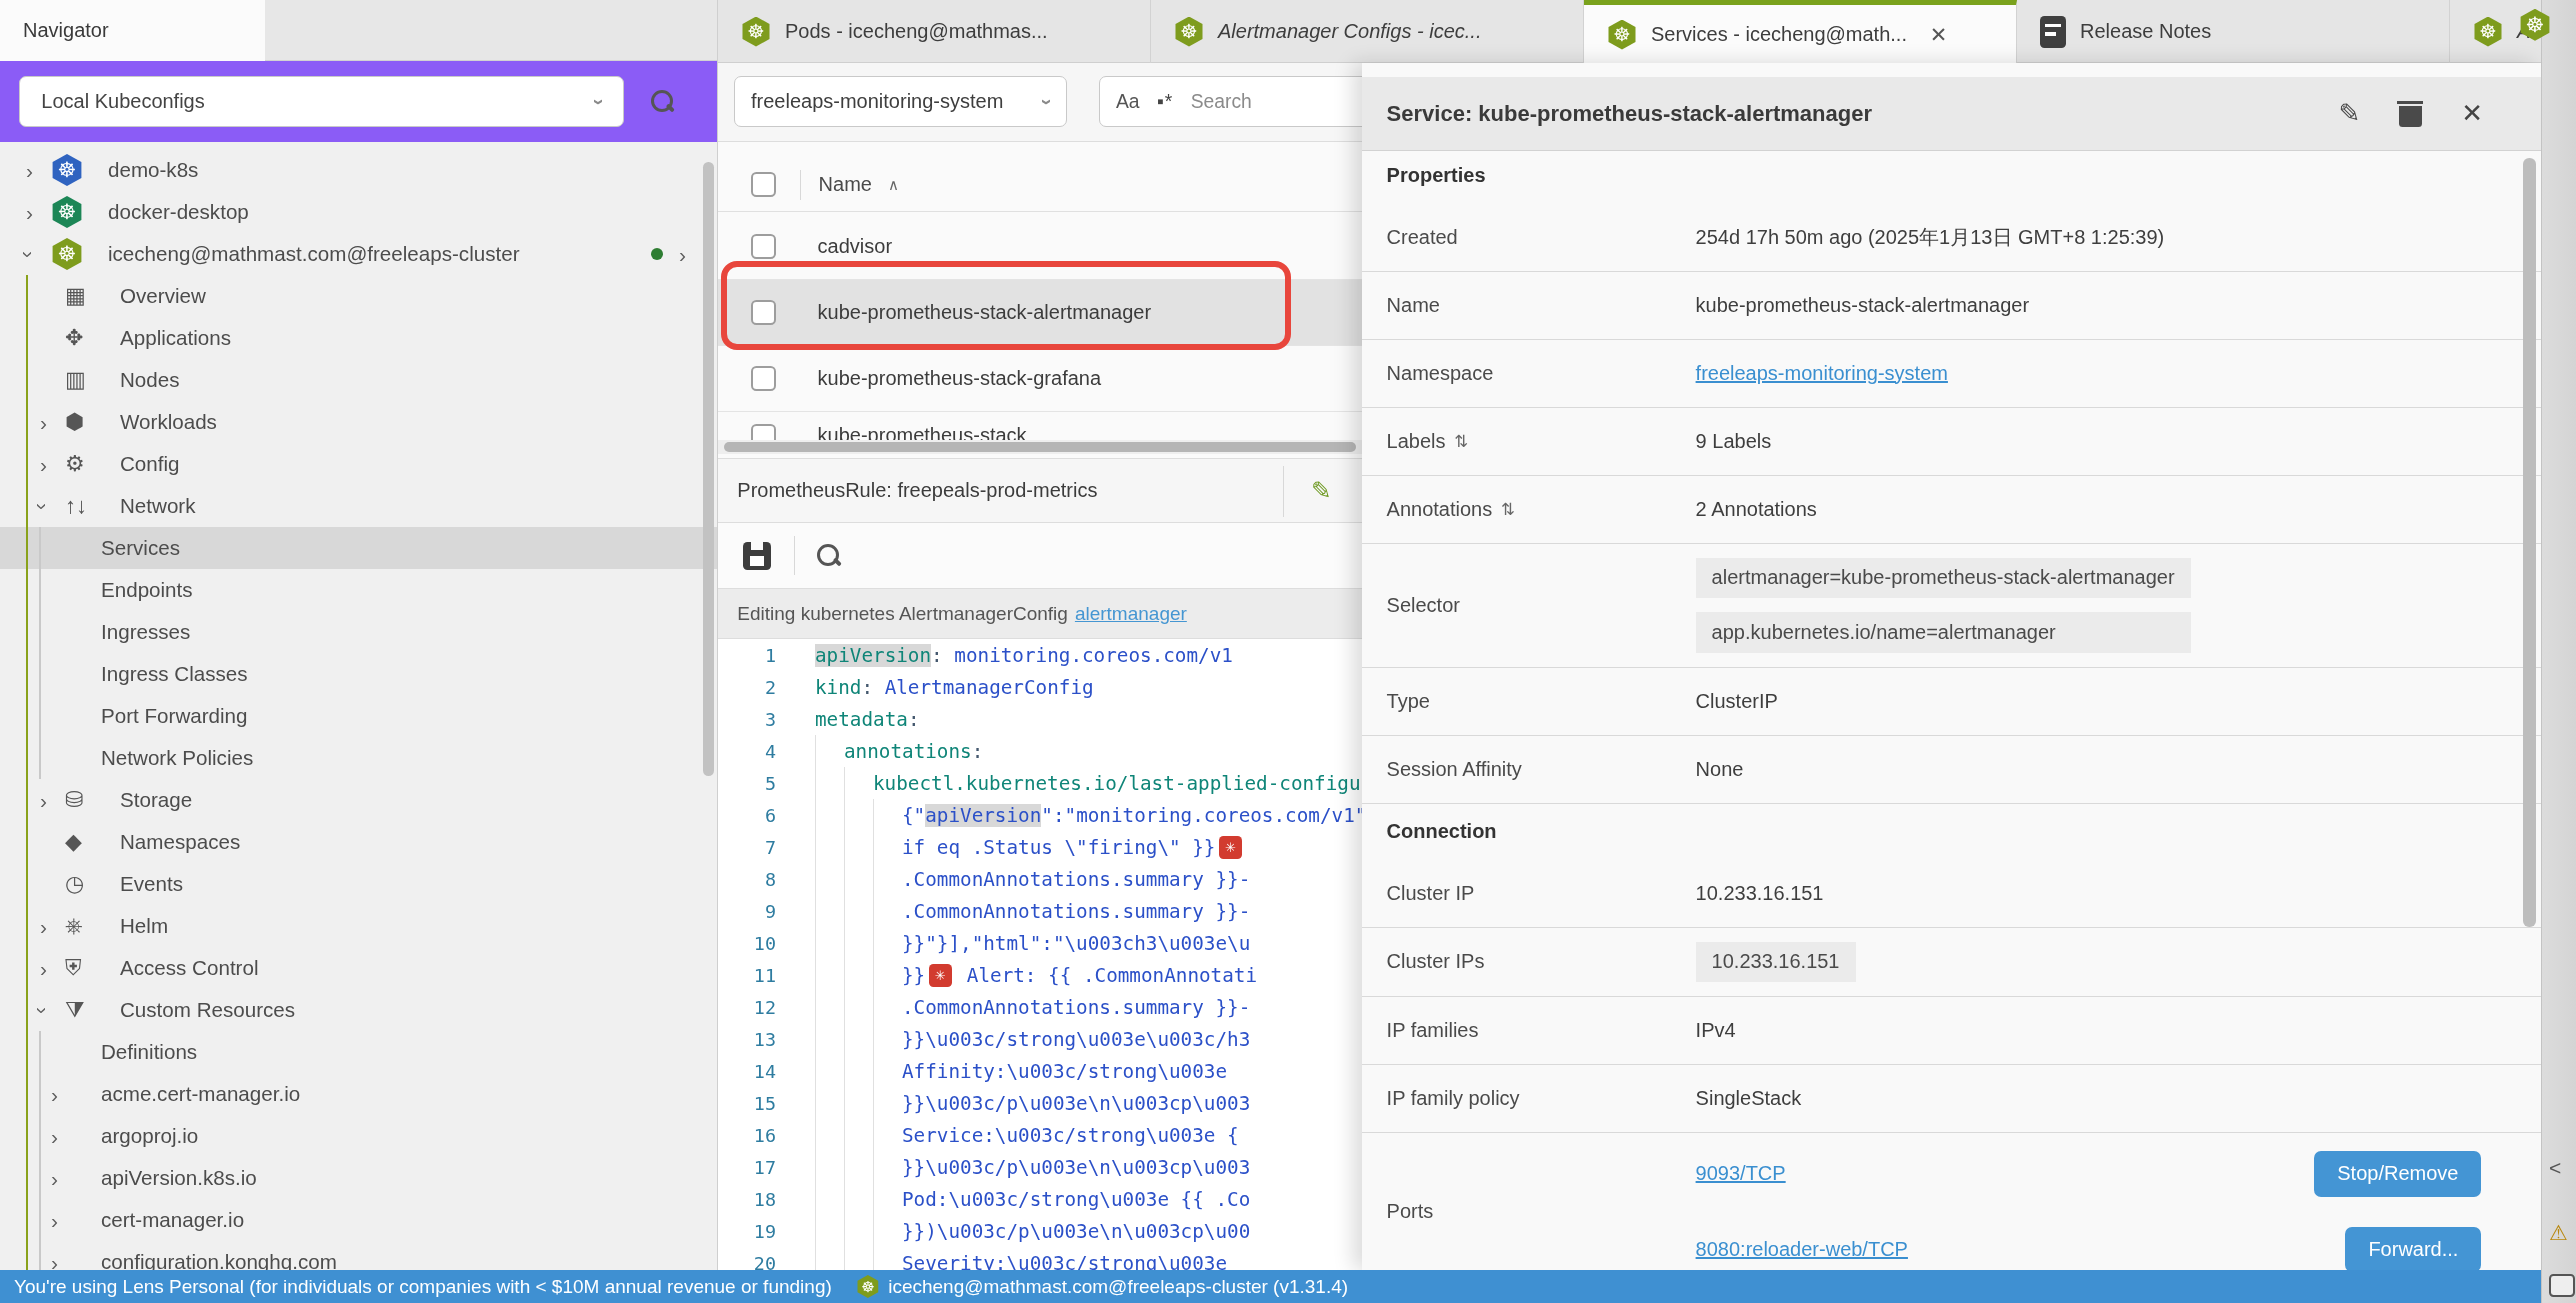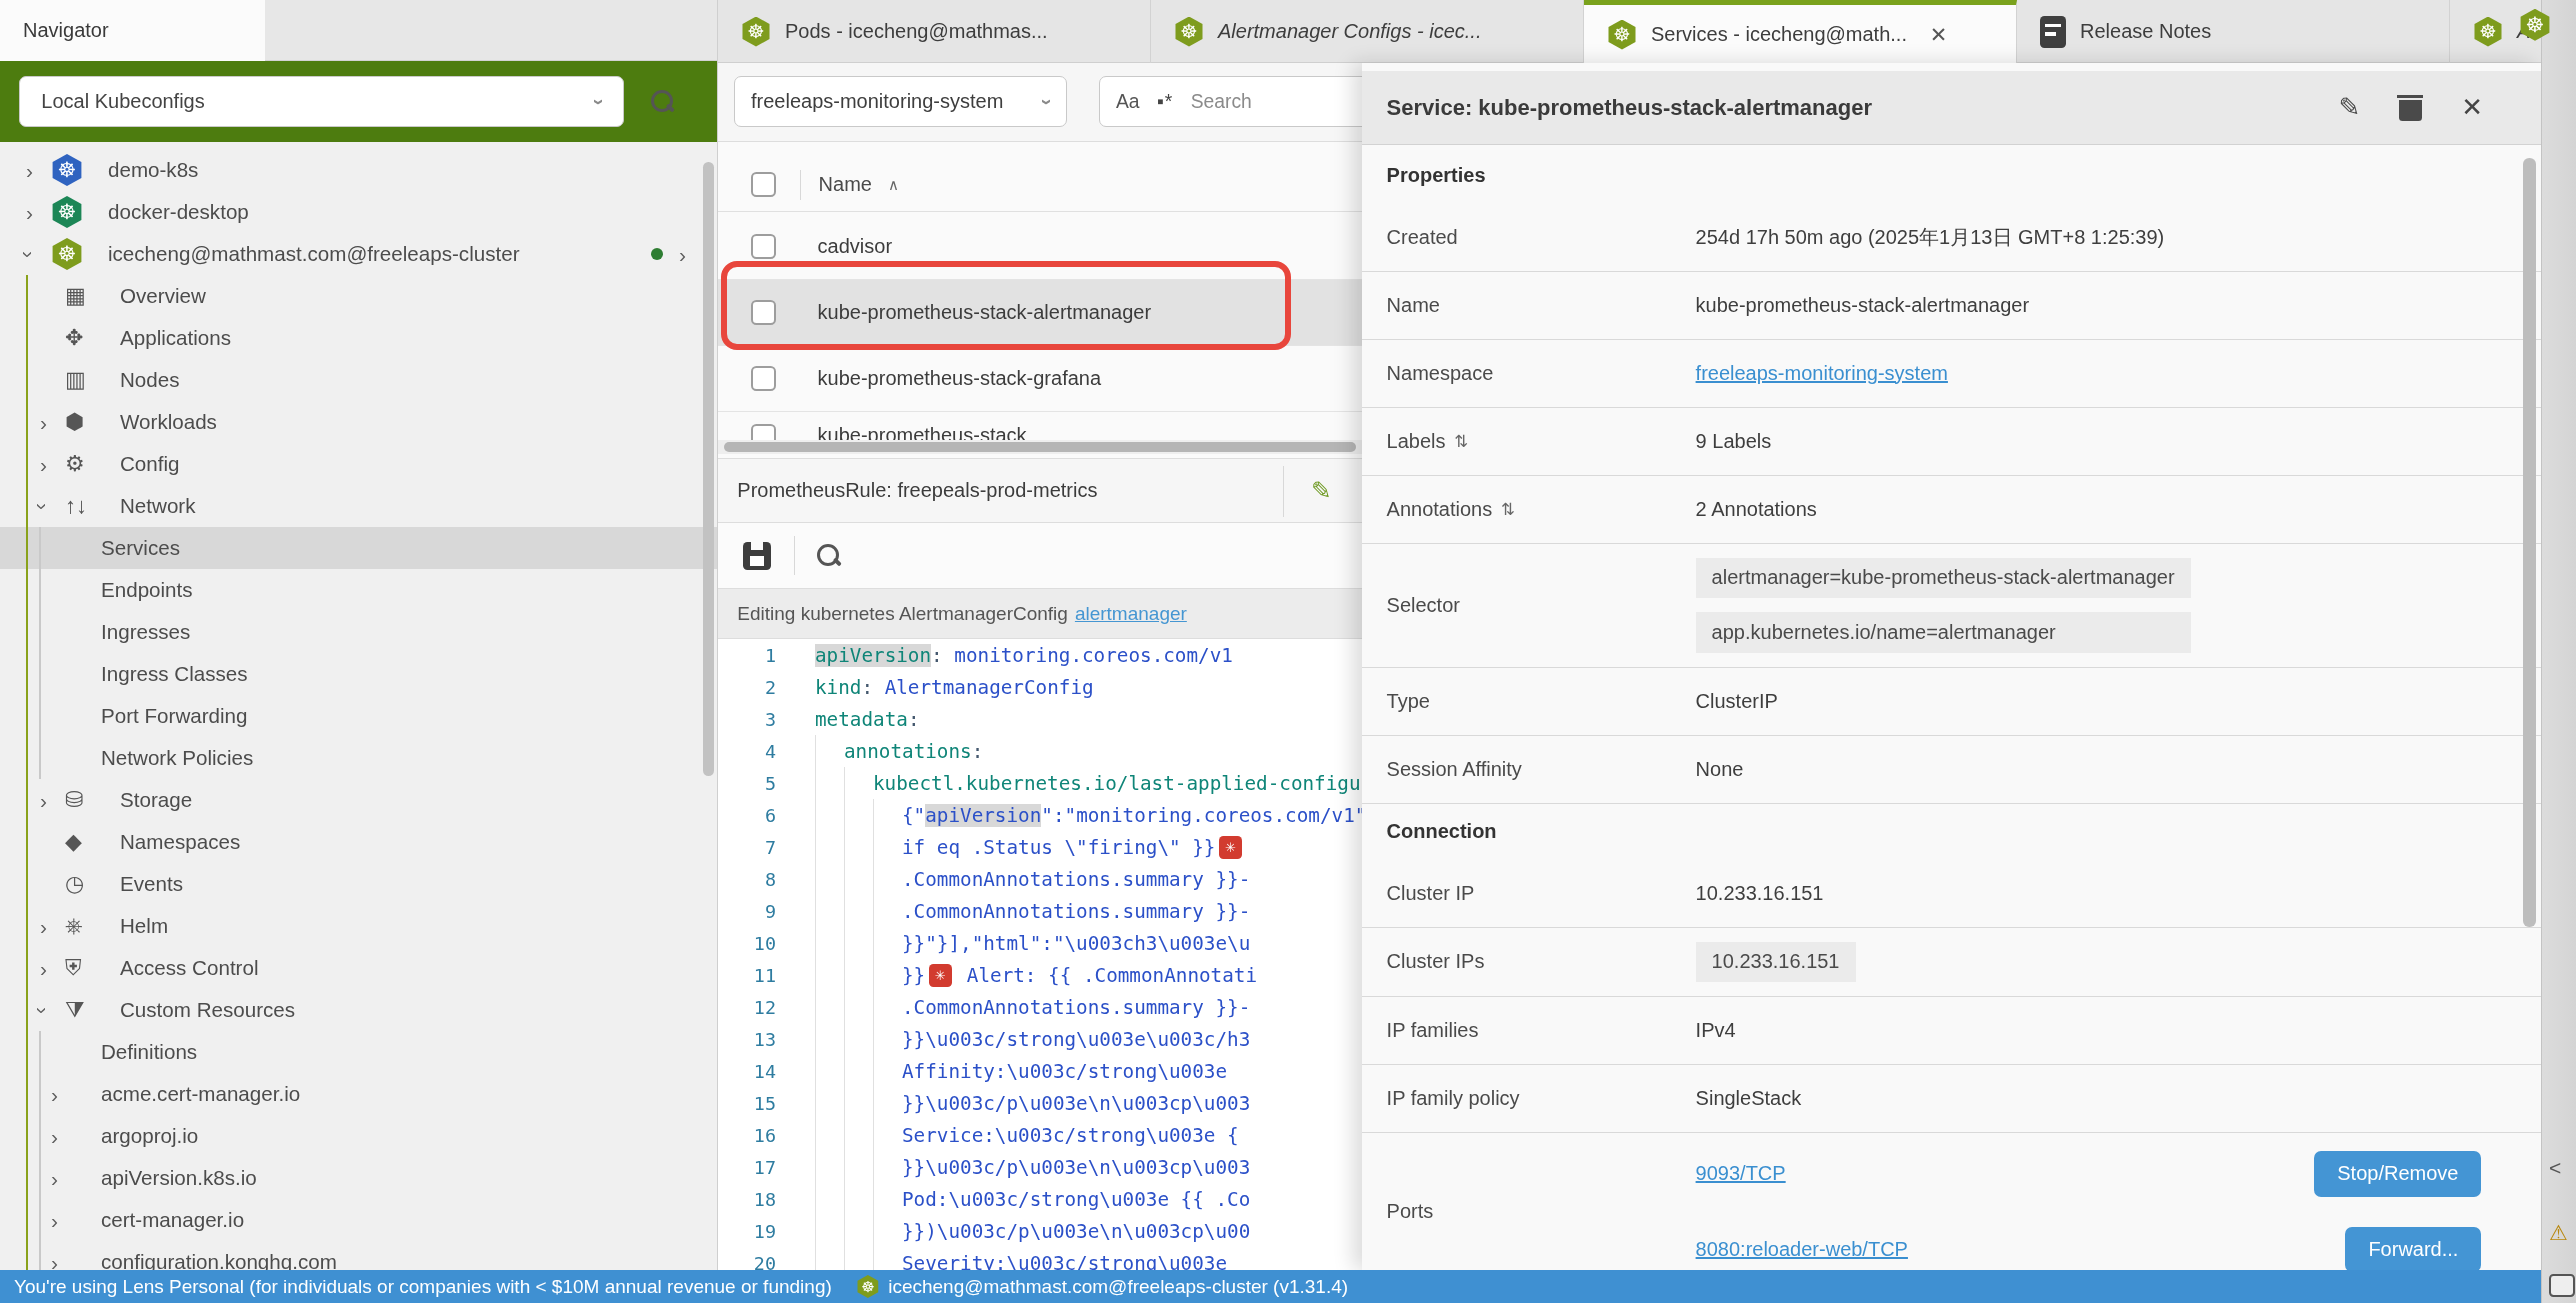--- a/index.html
+++ b/index.html
@@ -4,21 +4,21 @@
 <style>
   * { margin:0; padding:0; box-sizing:border-box; }
   html,body { width:2576px; height:1304px; overflow:hidden; }
   body { font-family:"Liberation Sans", sans-serif; background:#ececec; position:relative; color:#3f3f3f; }
 
   
   #sidebar { position:absolute; left:0; top:0; width:718px; height:1270px; background:#f0f0f0; border-right:0.9px solid #cfcfcf; }
   .nav-header { position:absolute; left:0; top:0; width:100%; height:61px; background:#e7e7e7; border-bottom:0.9px solid #d2d2d2; }
   .nav-header .notch { position:absolute; left:0; top:0; width:265px; height:61px; background:#fbfbfb; display:flex; align-items:center; padding-left:23px; }
   .nav-title { font-size:20px; color:#3a3a3a; }
-  .kube-row { position:absolute; left:0; top:61px; width:100%; height:81px; background:#4d7c0f; display:flex; align-items:center; }
+  .kube-row { position:absolute; left:0; top:61px; width:100%; height:81px; background:#8b5cf6; display:flex; align-items:center; }
   .select-box { width:605px; height:51px; margin-left:19.3px; background:#fff; border:1.8px solid #c9c9c9; border-radius:7px; display:flex; align-items:center; padding:0 21px; font-size:20px; color:#444; }
   .select-box .spacer { flex:1; }
   .chev-down { display:inline-block; color:#8a8a8a; font-size:19.3px; transform:rotate(90deg); font-weight:bold; }
   .mag { position:relative; width:26px; height:26px; display:inline-block; }
   .mag::before { content:""; position:absolute; left:1.8px; top:1.8px; width:16px; height:16px; border:3.1px solid #555; border-radius:50%; }
   .mag::after { content:""; position:absolute; left:17.5px; top:17.5px; width:8.8px; height:3.5px; background:#555; transform:rotate(45deg); border-radius:1.8px; }
   #sidebar .mag { margin-left:24.6px; }
   .tree { position:absolute; left:0; top:149px; width:100%; height:1121px; overflow:hidden; }
   .trow { position:relative; height:42px; display:flex; align-items:center; font-size:20.6px; color:#4c4c4c; }
   .trow.selected { background:#d8d8d8; }
@@ -81,21 +81,21 @@
   .cl .body { display:flex; align-items:center; margin-left:39px; height:100%; }
   .cl .gd { width:29px; height:100%; border-left:1.3px solid #e0e0e0; flex:none; }
   .tok-key { color:#0f8578; }
   .tok-val { color:#2b50c8; }
   .tok-pun { color:#44586e; }
   .tok-hl { background:#d8d8d8; }
   .em { display:inline-flex; align-items:center; justify-content:center; width:23px; height:23px; background:#d23b2f; border-radius:4.4px; color:#fff; font-size:13px; margin:0 3.5px; font-family:"Liberation Sans",sans-serif; }
 
   
   #drawer { position:absolute; left:1362px; top:63px; width:1179px; height:1207px; background:#f9f9f9; box-shadow:-8.8px 0 19.3px rgba(0,0,0,.14); }
-  .d-header { position:absolute; left:0; top:8px; width:100%; height:74px; background:#e9e9e9; border-bottom:0.9px solid #d2d2d2; display:flex; align-items:center; }
+  .d-header { position:absolute; left:0; top:14px; width:100%; height:74px; background:#e9e9e9; border-bottom:0.9px solid #d2d2d2; display:flex; align-items:center; }
   .d-title { margin-left:24.6px; font-size:22px; font-weight:bold; color:#3a3a3a; }
   .d-actions { position:absolute; right:58px; display:flex; align-items:center; gap:39px; }
   .d-actions .pencil { color:#4a4a4a; font-size:26px; }
   .trash { position:relative; width:23px; height:26px; }
   .trash::before { content:""; position:absolute; left:0; top:5.3px; width:23px; height:21px; background:#4a4a4a; border-radius:0 0 3.5px 3.5px; }
   .trash::after { content:""; position:absolute; left:-1.8px; top:0; width:26px; height:3.5px; background:#4a4a4a; }
   .d-close { font-size:26px; color:#444; }
   .d-body { position:absolute; left:0; top:74px; width:100%; height:1134px; overflow:hidden; padding:10.5px 0 0 0; }
   .dsec { height:56px; display:flex; align-items:center; padding-left:24.6px; font-size:20px; font-weight:bold; color:#333; }
   .drow { display:flex; border-bottom:1.8px solid #d9d9d9; padding:0 24.6px; align-items:center; min-height:68px; font-size:20px; }

